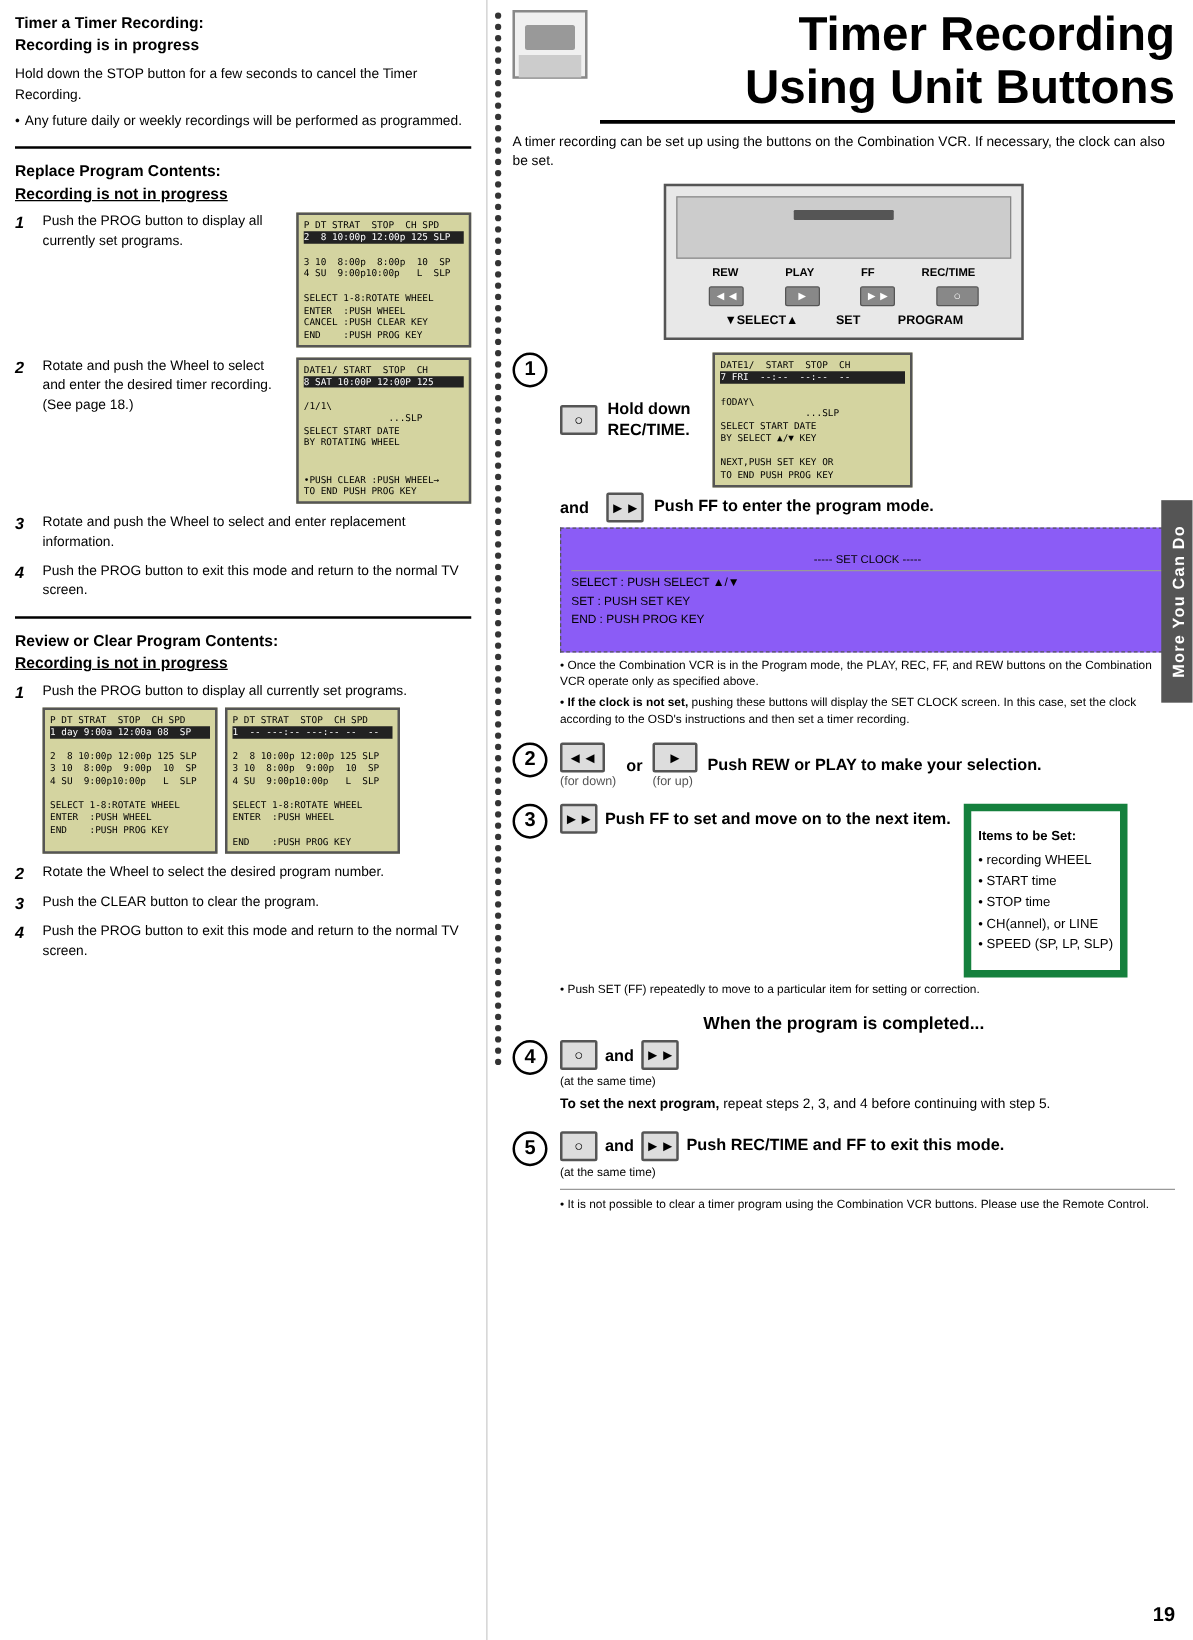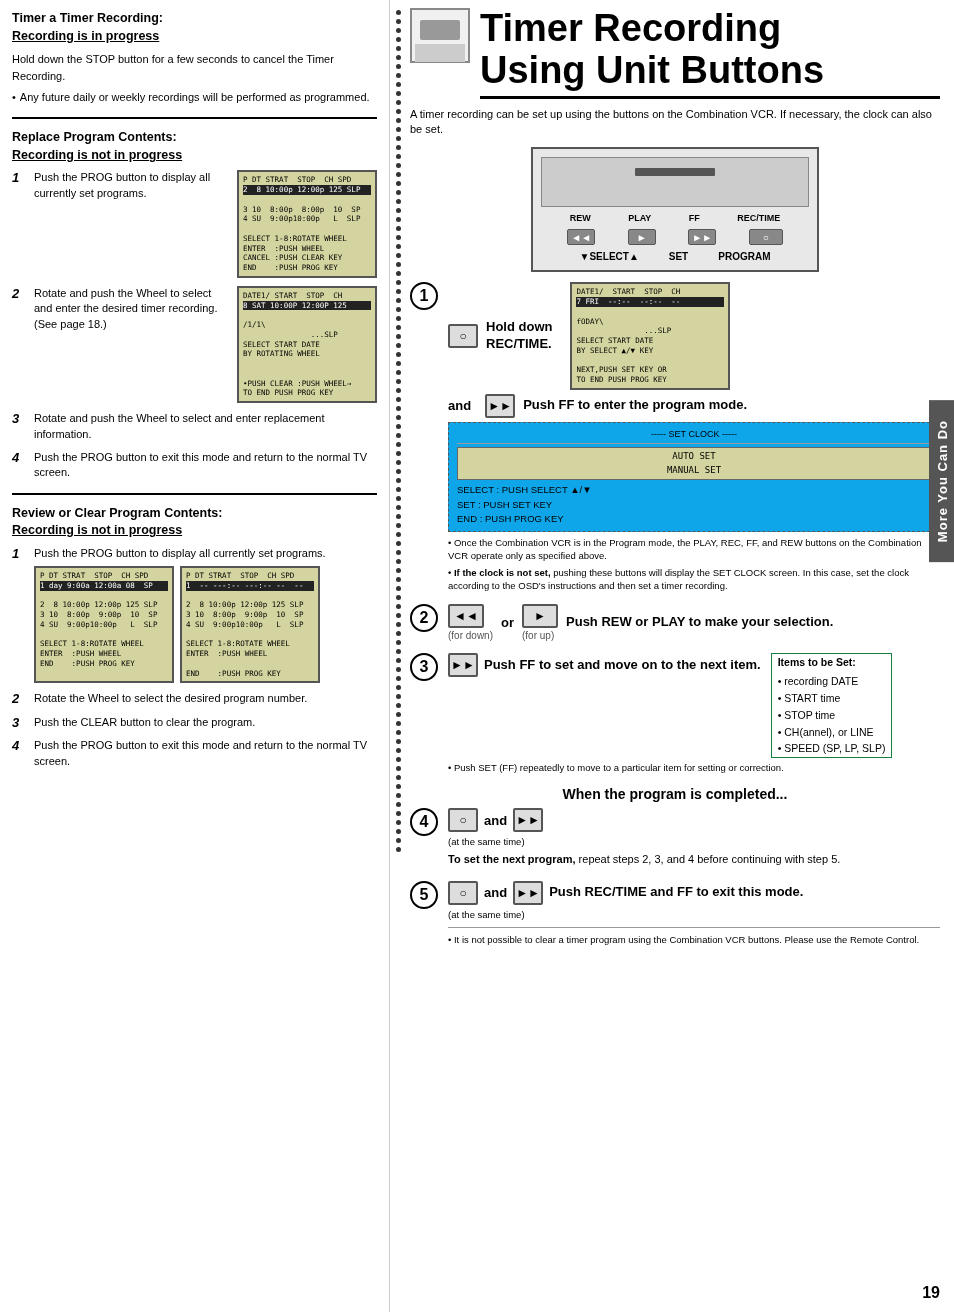--- a/index.html
+++ b/index.html
@@ -95,20 +95,21 @@
       color: #fff;
       display: block;
     }
 
     
     .page-title-area {
       display: flex;
       align-items: flex-start;
       gap: 10px;
       margin-bottom: 8px;
+      text-align: right;
     }
     .vcr-icon-box {
       width: 60px;
       height: 55px;
       border: 2px solid #888;
       flex-shrink: 0;
       position: relative;
       background: #f0f0f0;
     }
     .vcr-icon-box::before {
@@ -259,22 +260,22 @@
       white-space: pre;
       line-height: 1.3;
       width: 160px;
     }
     .small-note {
       font-size: 9.5px;
       line-height: 1.4;
       margin-top: 3px;
     }
     .items-box {
-      border: 1px solid #15803d;
-      padding: 0 6px;
+      border: 6px solid #15803d;
+      padding: 12px 6px;
       font-size: 10.5px;
       line-height: 1.6;
     }
     .items-box .items-title {
       font-weight: bold;
       margin-bottom: 2px;
     }
     .when-complete {
       font-size: 14px;
       font-weight: bold;
@@ -321,23 +322,23 @@
     
     .page-number {
       position: absolute;
       bottom: 10px;
       right: 14px;
       font-size: 16px;
       font-weight: bold;
     }
 
     .set-clock-box {
-      background: #0ea5e9;
+      background: #8b5cf6;
       border: 1px dashed #555;
-      padding: 5px 8px;
+      padding: 18px 8px;
       font-size: 9.5px;
       line-height: 1.5;
       margin: 4px 0;
       font-family: Arial, sans-serif;
     }
     .set-clock-title {
       text-align: center;
       font-size: 9px;
       border-bottom: 1px solid #999;
       margin-bottom: 3px;
@@ -369,21 +370,21 @@
     .for-label { font-size: 10px; color: #555; text-align: left; margin-top: 2px; }
   </style>
 </head>
 <body>
 
 <div class="left-col">
 
   <div>
     <div class="section-title">
       <span>Timer a Timer Recording:</span><br>
-      <span style="text-decoration: underline; margin-top: 28px;">Recording is in progress</span>
+      <span style=" margin-top: 28px;">Recording is in progress</span>
     </div>
     <p class="body-text">Hold down the STOP button for a few seconds to cancel the Timer Recording.</p>
     <div class="bullet-item">
       <span class="bullet">•</span>
       <span>Any future daily or weekly recordings will be performed as programmed.</span>
     </div>
   </div>
 
   <div class="section-divider"></div>
 
@@ -659,21 +660,20 @@
         </div>
       </div>
       <div class="step-action-row">
         <div style="font-size:13px; font-weight:bold; margin-right: 6px;">and</div>
         <div class="btn-icon">►►</div>
         <div class="step-desc">Push FF to enter the program mode.</div>
       </div>
 
       <div class="set-clock-box">
         <div class="set-clock-title">----- SET CLOCK -----</div>
-        <div class="auto-set-box">AUTO SET<br>MANUAL SET</div>
         <div>SELECT : PUSH SELECT ▲/▼</div>
         <div>SET    : PUSH SET KEY</div>
         <div>END    : PUSH PROG KEY</div>
       </div>
       <div class="small-note">
         • Once the Combination VCR is in the Program mode, the PLAY, REC, FF, and REW buttons on the Combination VCR operate only as specified above.
       </div>
       <div class="small-note">
         <b>• If the clock is not set,</b> pushing these buttons will display the SET CLOCK screen. In this case, set the clock according to the OSD's instructions and then set a timer recording.
       </div>
@@ -701,21 +701,21 @@
   <div class="right-step">
     <div class="step-circle">3</div>
     <div class="step-body">
       <div style="display:flex; gap:10px; align-items:flex-start;">
         <div style="display:flex; align-items:center; gap:6px;">
           <div class="btn-icon">►►</div>
           <div class="step-desc">Push FF to set and move on to the next item.</div>
         </div>
         <div class="items-box">
           <div class="items-title">Items to be Set:</div>
-          <div>• recording DATE</div>
+          <div>• recording WHEEL</div>
           <div>• START time</div>
           <div>• STOP time</div>
           <div>• CH(annel), or LINE</div>
           <div>• SPEED (SP, LP, SLP)</div>
         </div>
       </div>
       <div class="small-note">
         • Push SET (FF) repeatedly to move to a particular item for setting or correction.
       </div>
     </div>

